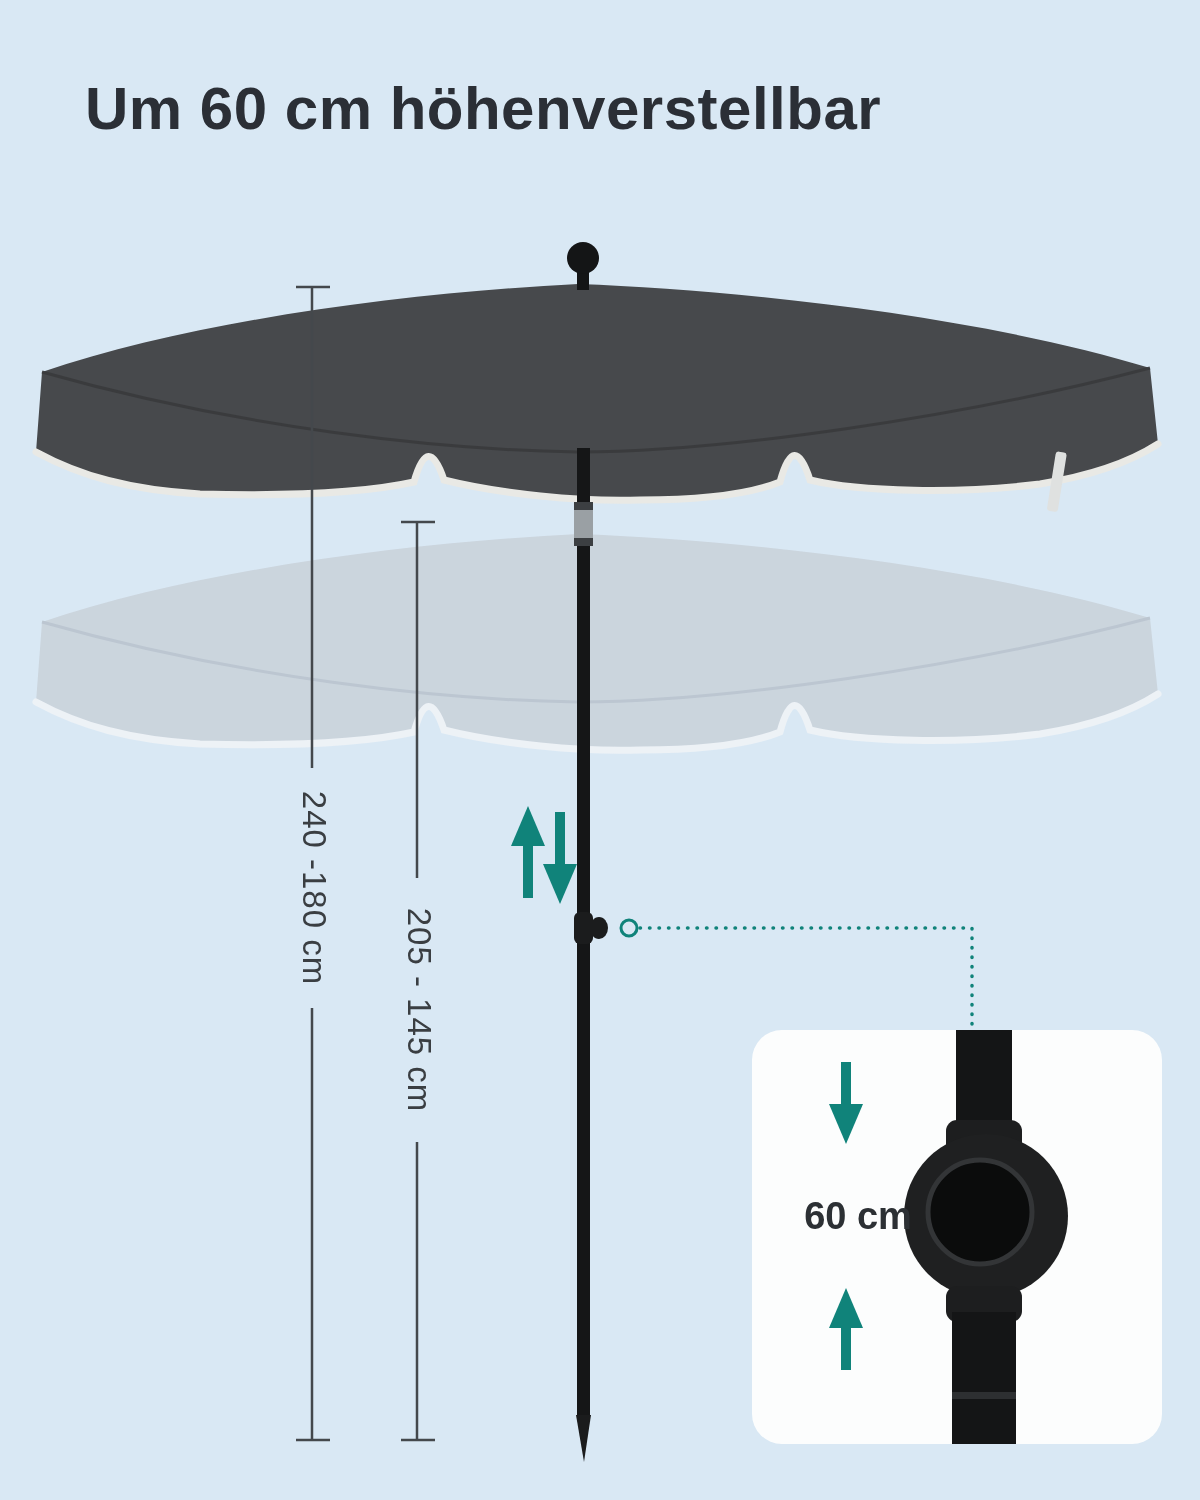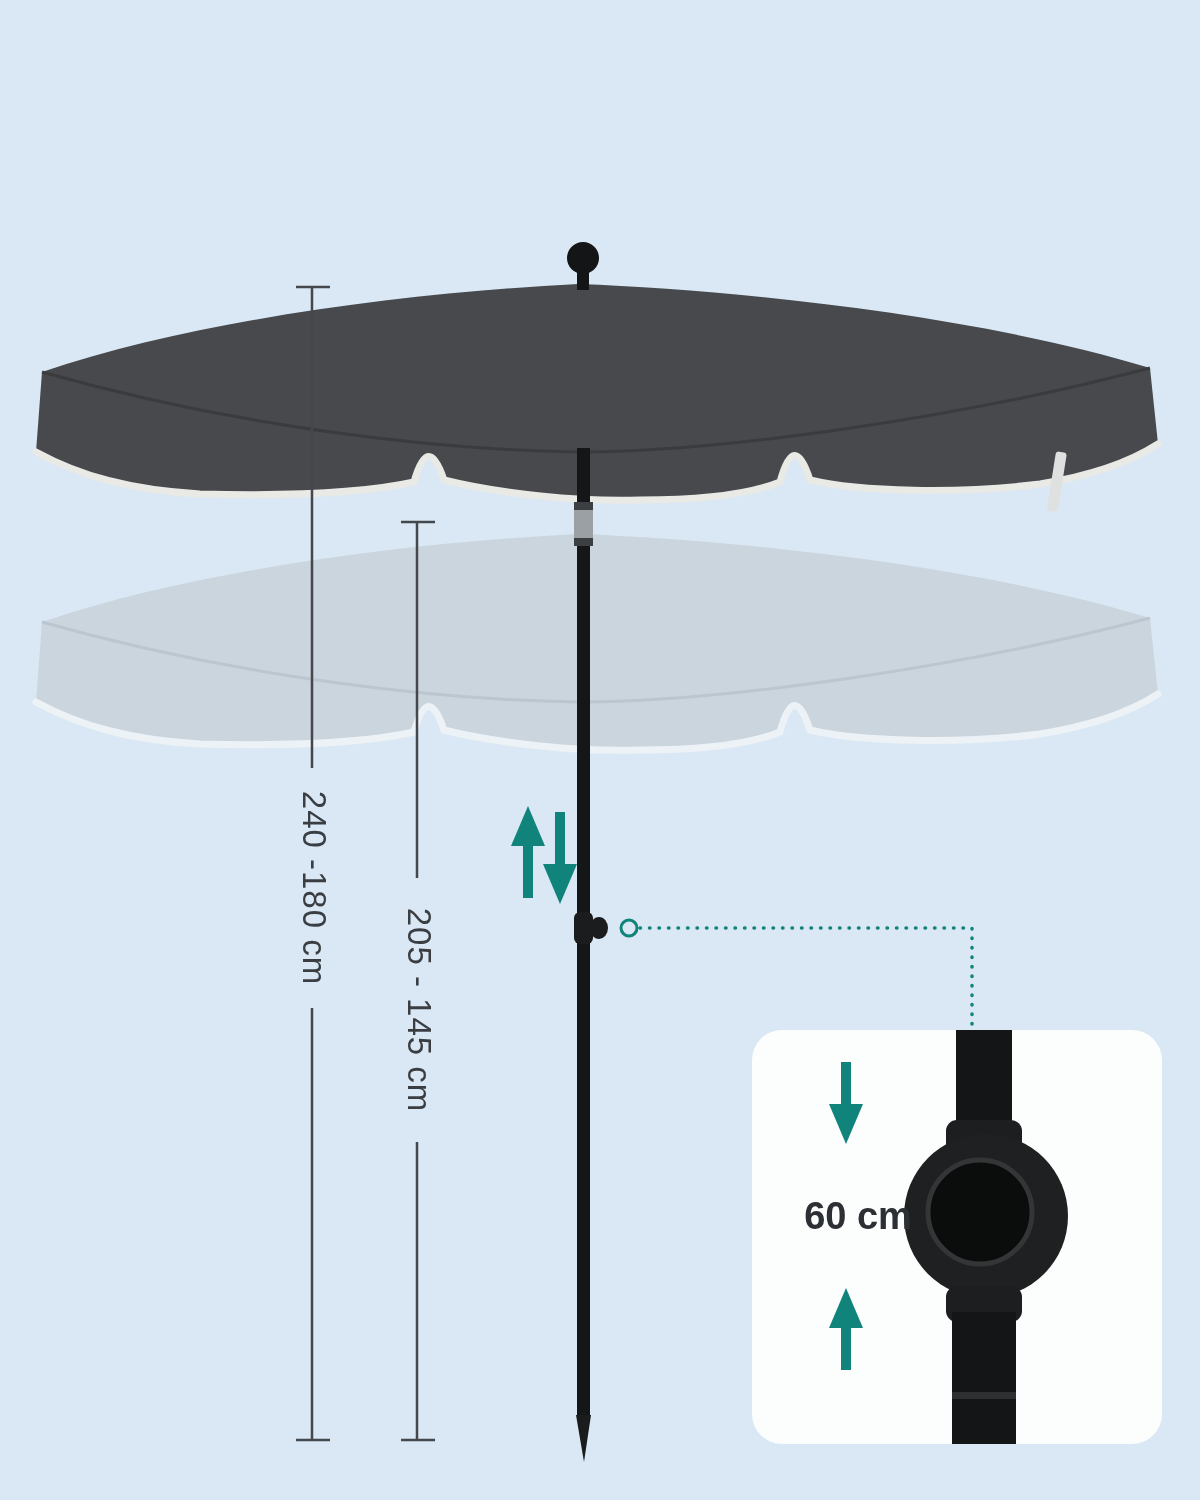--- a/index.html
+++ b/index.html
@@ -48,20 +48,21 @@
     font-size: 38px;
     font-weight: 600;
     fill: #2c3034;
   }
 </style>
 </head>
 <body>
 
 <div class="stage">
 
+  <h1 class="page-title">Um 60 cm höhenverstellbar</h1>
 
   <svg class="illustration" viewBox="0 0 1200 1500">
 
     <g transform="translate(0,250)" opacity="0.85">
       <path d="M 42 372
            C 200 318, 420 292, 578 284
            C 740 290, 980 316, 1150 368
            L 1158 444
            C 1130 462, 1090 476, 1040 484
            C 960 494, 860 492, 810 480

